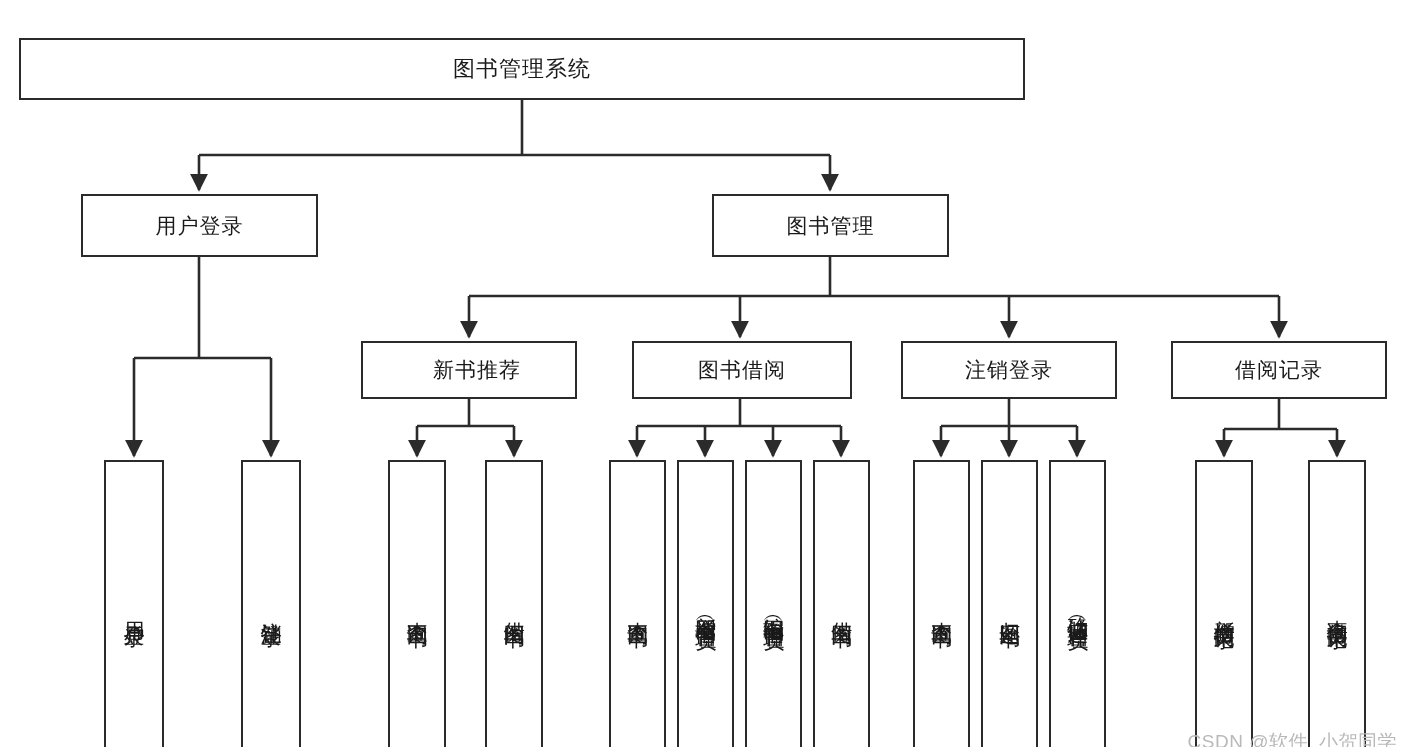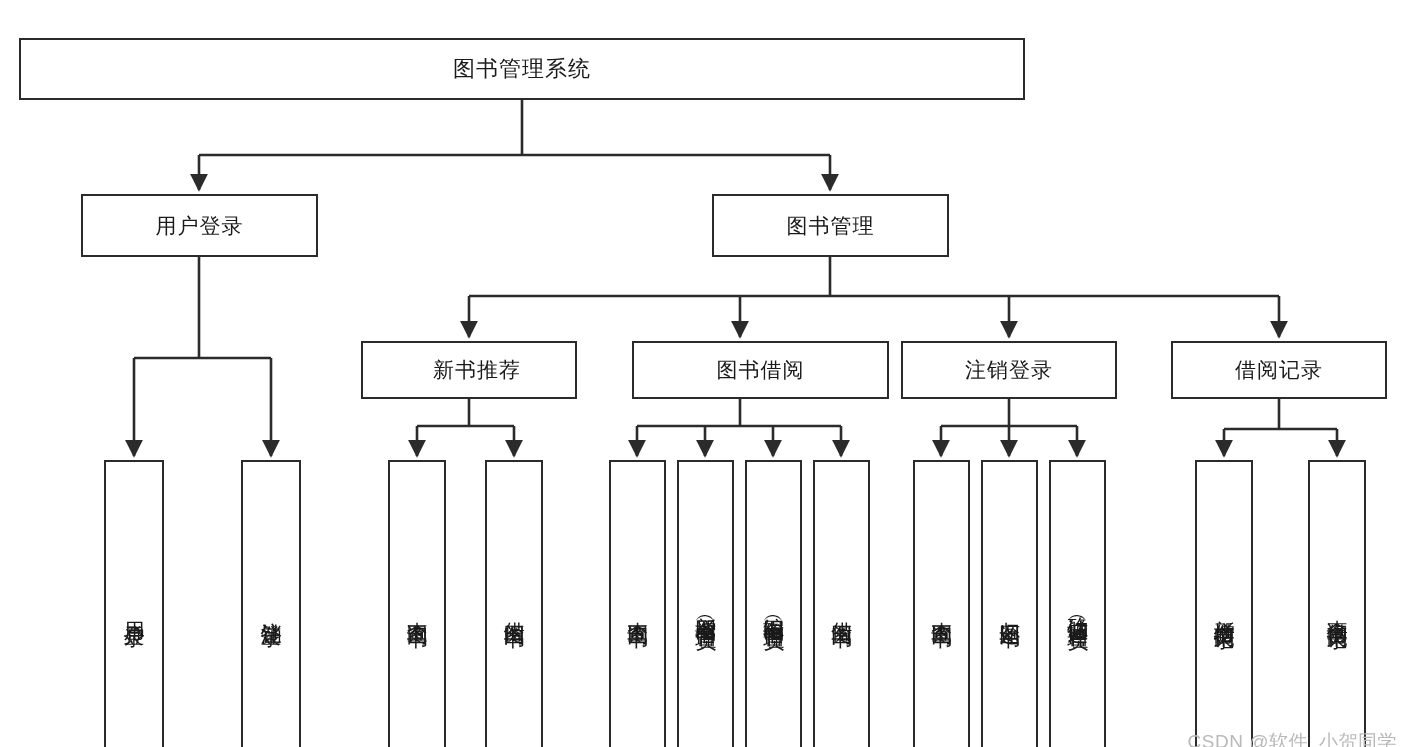--- a/index.html
+++ b/index.html
@@ -125,21 +125,21 @@
       <path d="M 1337 405 L 1337 432" marker-end="url(#arw)"></path>
     </g>
   </svg>
 
   <div class="node horiz root" style="left:19px; top:14px; width:1006px; height:62px;">图书管理系统</div>
 
   <div class="node horiz" style="left:81px; top:170px; width:237px; height:63px;">用户登录</div>
   <div class="node horiz" style="left:712px; top:170px; width:237px; height:63px;">图书管理</div>
 
   <div class="node horiz" style="left:361px; top:317px; width:216px; height:58px;padding-left:16px;">新书推荐</div>
-  <div class="node horiz" style="left:632px; top:317px; width:257px; height:58px;">图书借阅</div>
+  <div class="node horiz" style="left:632px; top:317px; width:220px; height:58px;">图书借阅</div>
   <div class="node horiz" style="left:901px; top:317px; width:216px; height:58px;">注销登录</div>
   <div class="node horiz" style="left:1171px; top:317px; width:216px; height:58px;font-family:Liberation Mono, monospace;">借阅记录</div>
 
   <div class="node vert" style="left:104px; top:436px; width:60px; height:298px;">
     <span class="vtext">用户登录</span>
   </div>
   <div class="node vert" style="left:241px; top:436px; width:60px; height:298px;">
     <span class="vtext">注销登录</span>
   </div>
 

